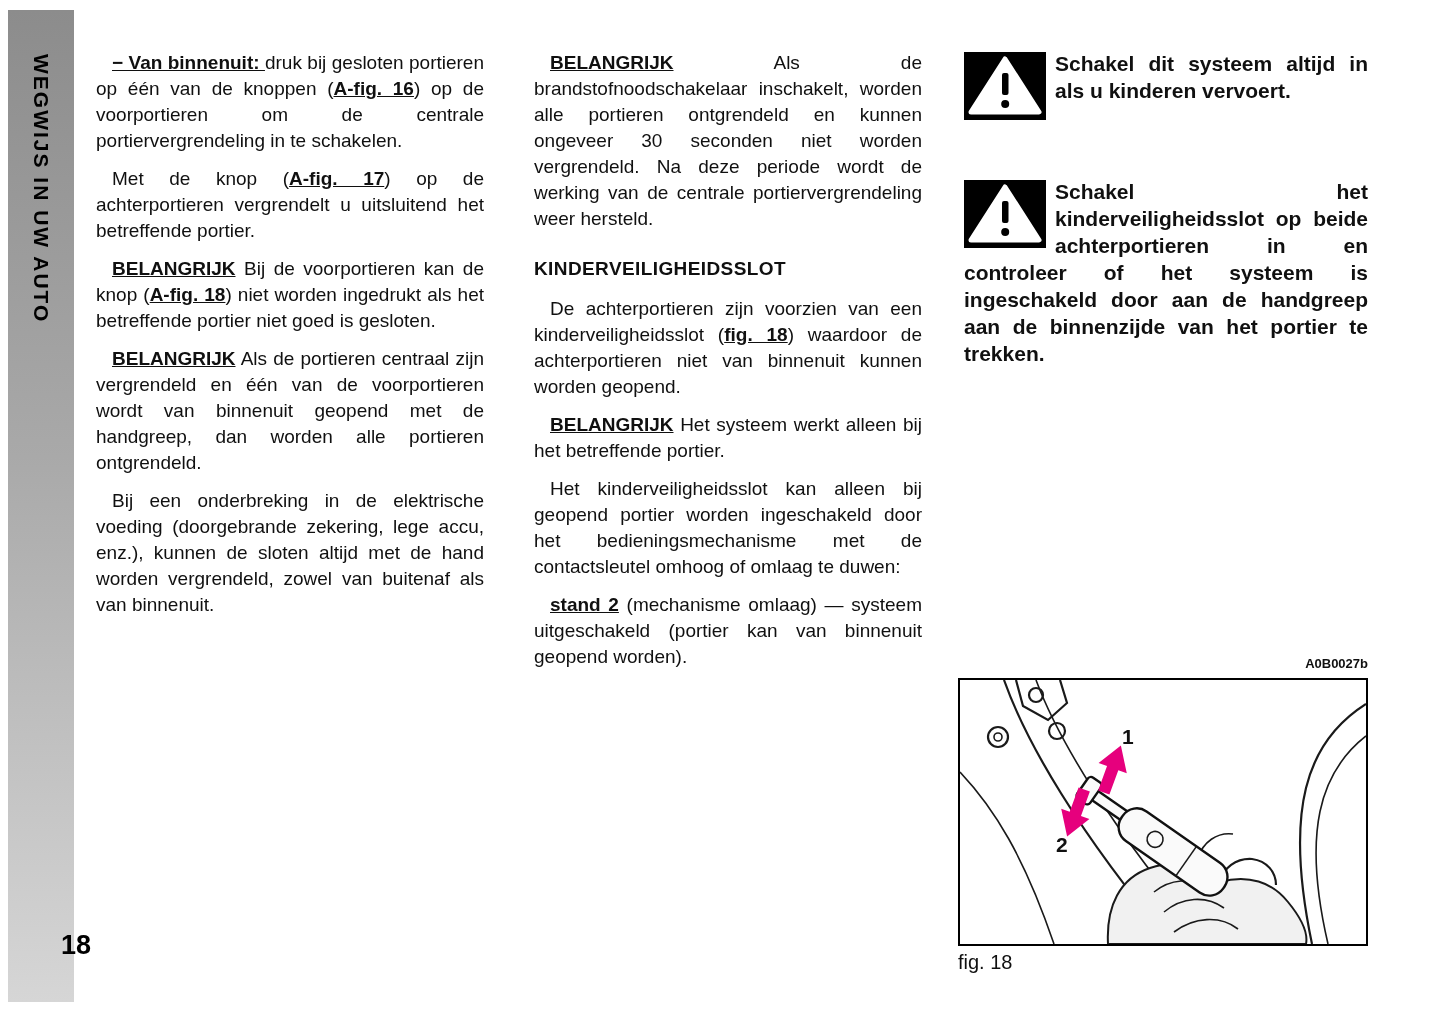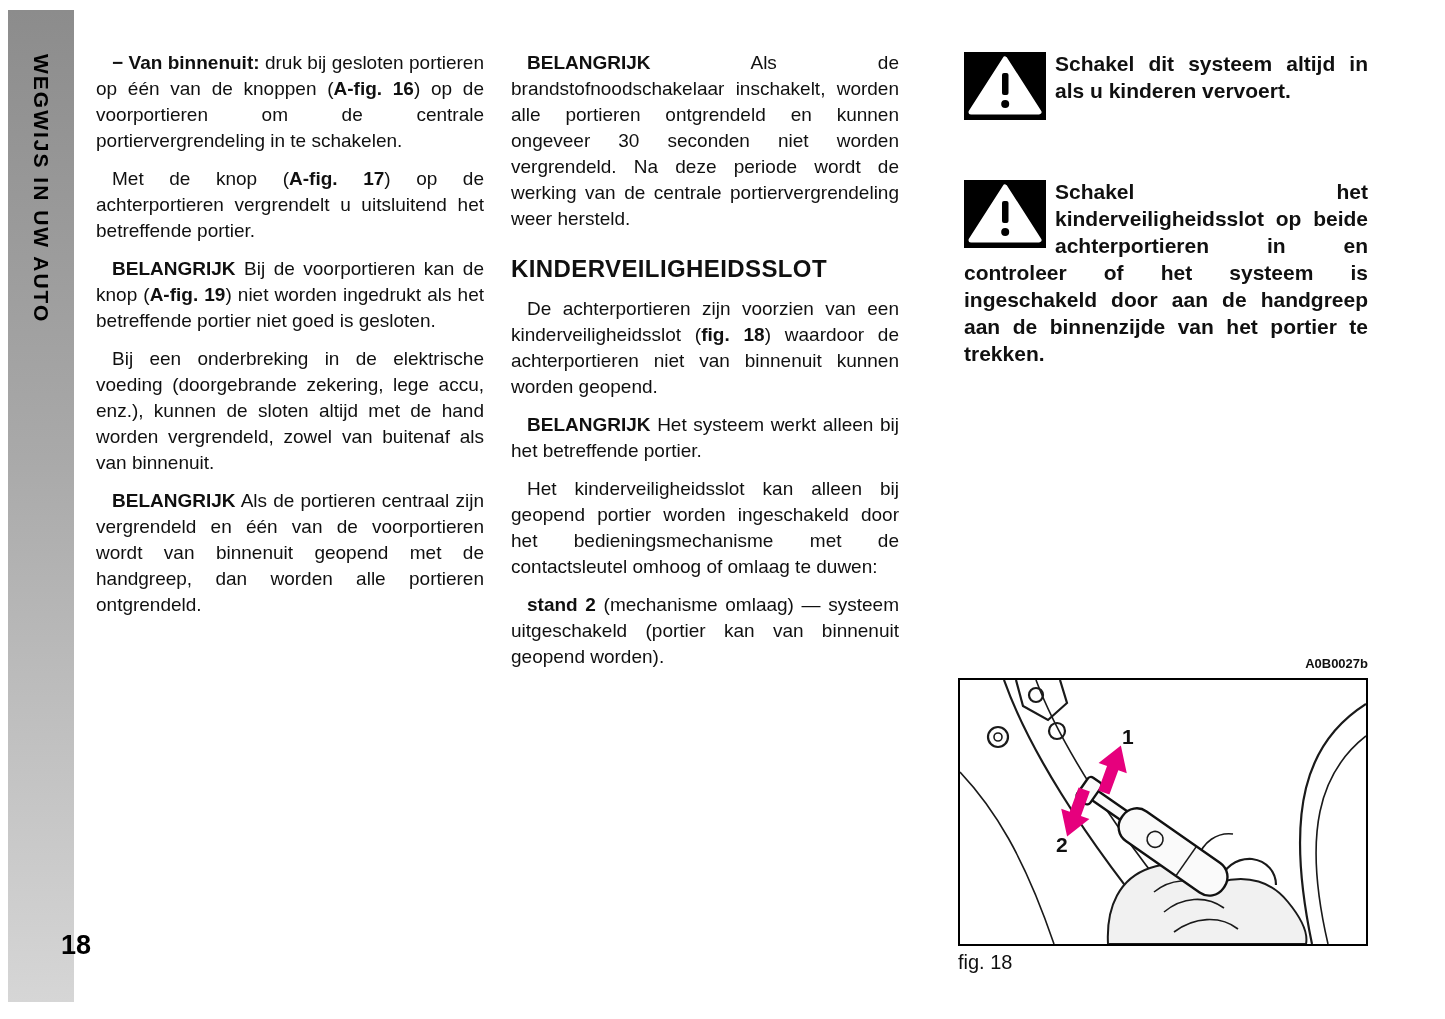--- a/index.html
+++ b/index.html
@@ -30,28 +30,28 @@
   }
 
   
   .col {
     position:absolute; top:50px;
     font-size:19px; line-height:26px;
     text-align:justify;
     hyphens:auto;
   }
   .col1 { left:96px;  width:388px; }
-  .col2 { left:511px; width:388px; }
+  .col2 { left:534px; width:388px; }
   .col3 { left:964px; width:404px; text-align:justify; }
 
   .para { margin-bottom:12px; text-indent:16px; }
-  .b { font-weight:bold; }
+  .b { font-weight:bold;text-decoration:underline; }
 
   .heading {
-    font-size:24px; font-weight:bold; letter-spacing:0.4px;
+    font-size:19px; font-weight:bold; letter-spacing:0.4px;
     margin:24px 0 14px 0; text-align:left; text-indent:0;
   }
 
   
   .warning {
     font-weight:bold; font-size:21px; line-height:27px;
     text-align:justify;
   }
   .warning.second { margin-top:74px; }
   .warn-icon {
@@ -87,23 +87,23 @@
 <body>
 
 <div class="sidebar">
   <div class="sidebar-title">WEGWIJS IN UW AUTO</div>
 </div>
 <div class="page-number">18</div>
 
 <div class="col col1">
   <p class="para"><span class="b">− Van binnenuit: </span><span>druk bij gesloten portieren op één van de knoppen (</span><span class="b">A-fig. 16</span><span>) op de voorportieren om de centrale portiervergrendeling in te schakelen.</span></p>
   <p class="para"><span>Met de knop (</span><span class="b">A-fig. 17</span><span>) op de achterportieren vergrendelt u uitsluitend het betreffende portier.</span></p>
-  <p class="para"><span class="b">BELANGRIJK</span><span> Bij de voorportieren kan de knop (</span><span class="b">A-fig. 19</span><span>) niet worden ingedrukt als het betreffende portier niet goed is gesloten.</span></p>
+  <p class="para"><span class="b">BELANGRIJK</span><span> Bij de voorportieren kan de knop (</span><span class="b">A-fig. 18</span><span>) niet worden ingedrukt als het betreffende portier niet goed is gesloten.</span></p>
+  <p class="para"><span class="b">BELANGRIJK</span><span> Als de portieren centraal zijn vergrendeld en één van de voorportieren wordt van binnenuit geopend met de handgreep, dan worden alle portieren ontgrendeld.</span></p>
   <p class="para"><span>Bij een onderbreking in de elektrische voeding (doorgebrande zekering, lege accu, enz.), kunnen de sloten altijd met de hand worden vergrendeld, zowel van buitenaf als van binnenuit.</span></p>
-  <p class="para"><span class="b">BELANGRIJK</span><span> Als de portieren centraal zijn vergrendeld en één van de voorportieren wordt van binnenuit geopend met de handgreep, dan worden alle portieren ontgrendeld.</span></p>
 </div>
 
 <div class="col col2">
   <p class="para"><span class="b">BELANGRIJK</span><span> Als de brandstofnoodschakelaar inschakelt, worden alle portieren ontgrendeld en kunnen ongeveer 30 seconden niet worden vergrendeld. Na deze periode wordt de werking van de centrale portiervergrendeling weer hersteld.</span></p>
   <h2 class="heading">KINDERVEILIGHEIDSSLOT</h2>
   <p class="para"><span>De achterportieren zijn voorzien van een kinderveiligheidsslot (</span><span class="b">fig. 18</span><span>) waardoor de achterportieren niet van binnenuit kunnen worden geopend.</span></p>
   <p class="para"><span class="b">BELANGRIJK</span><span> Het systeem werkt alleen bij het betreffende portier.</span></p>
   <p class="para"><span>Het kinderveiligheidsslot kan alleen bij geopend portier worden ingeschakeld door het bedieningsmechanisme met de contactsleutel omhoog of omlaag te duwen:</span></p>
   <p class="para"><span class="b">stand 2</span><span> (mechanisme omlaag) — systeem uitgeschakeld (portier kan van binnenuit geopend worden).</span></p>
 </div>

